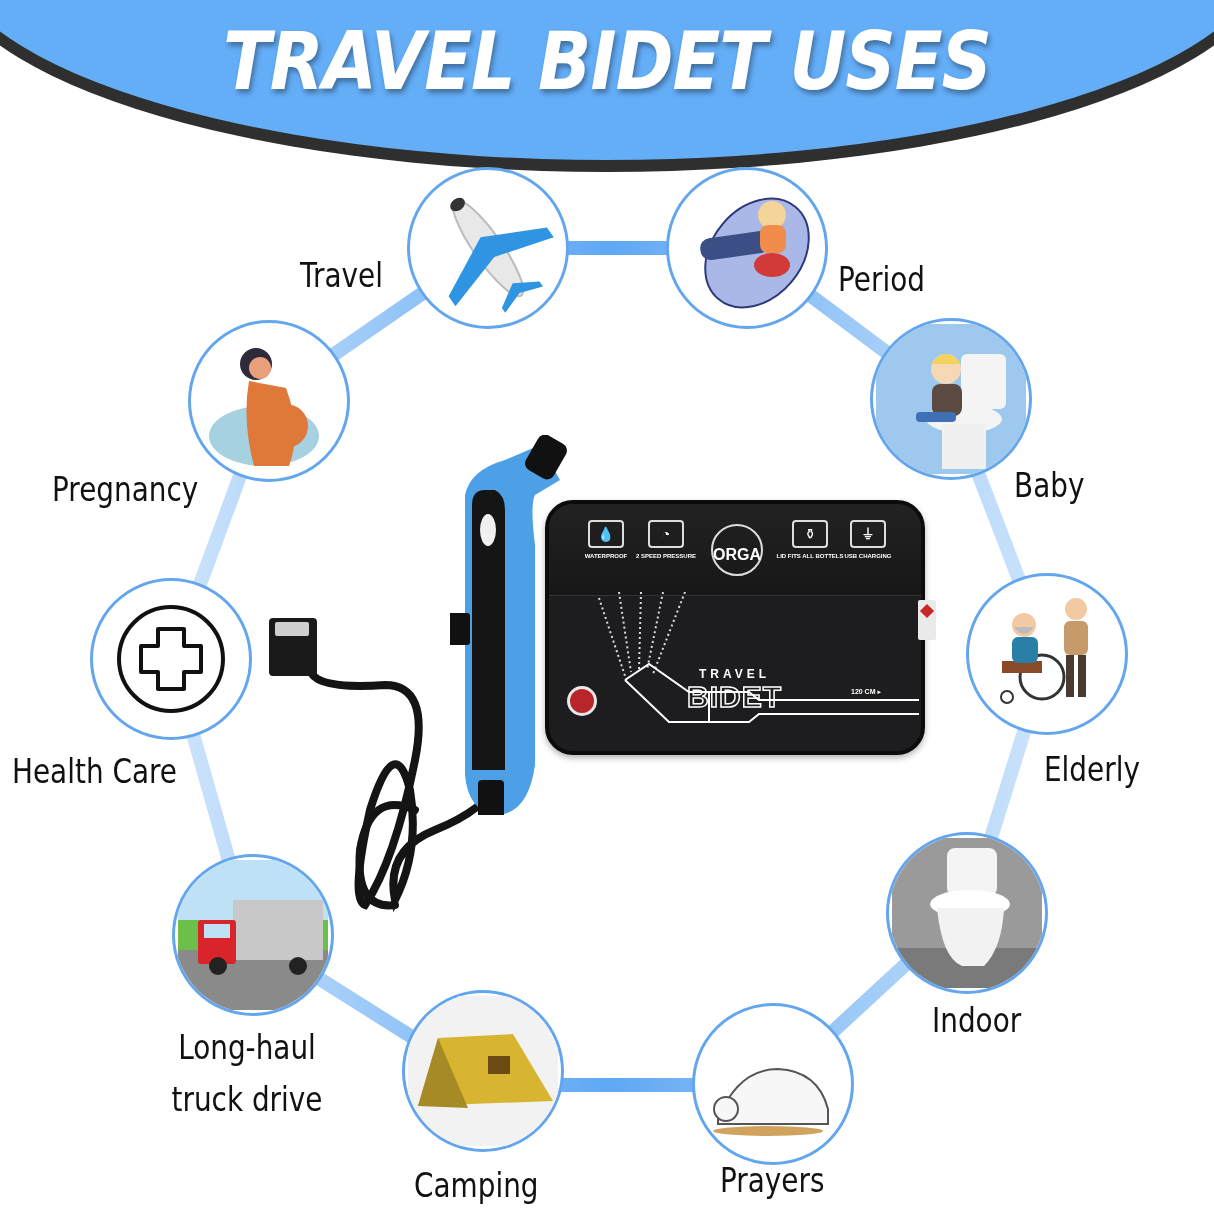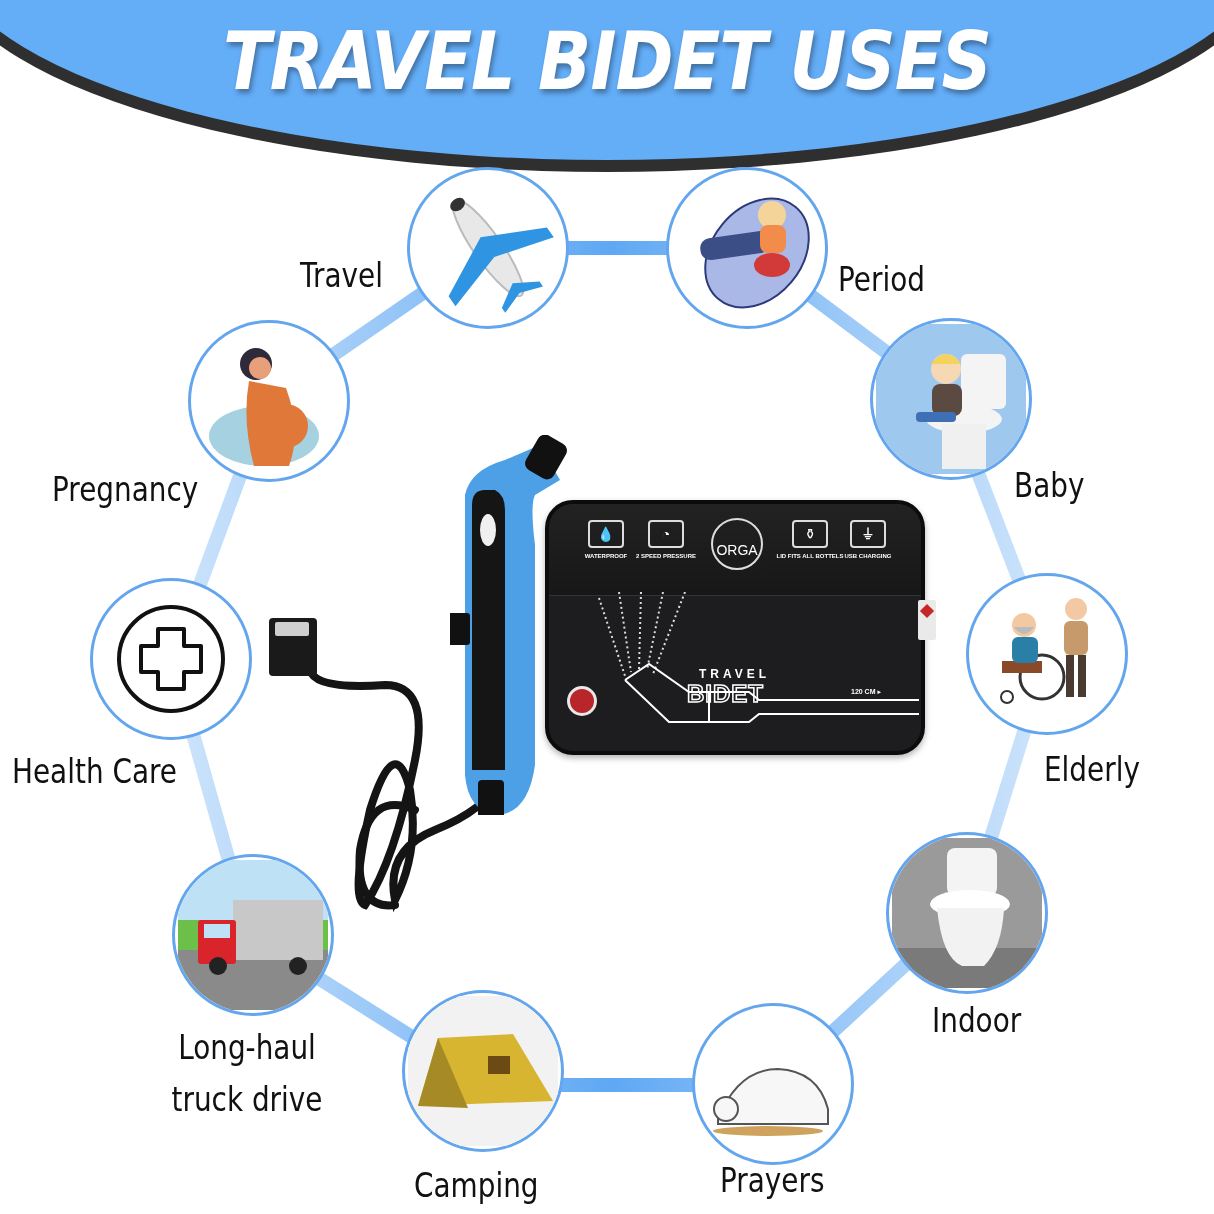--- a/index.html
+++ b/index.html
@@ -54,30 +54,30 @@
   }
   .feature {
     position: absolute; top: 16px; width: 70px; text-align: center; color: #fff;
     font-size: 6px; line-height: 8px; font-weight: bold;
   }
   .feature .box {
     width: 36px; height: 28px; margin: 0 auto 4px; border: 2px solid #ddd; border-radius: 4px;
     display: flex; align-items: center; justify-content: center; font-size: 14px;
   }
   .orga-logo {
-    position: absolute; left: 162px; top: 14px; width: 52px; height: 52px; border-radius: 50%;
-    border: 2px solid #ddd; color: #fff; font-size: 14px; font-weight: normal;
+    position: absolute; left: 162px; top: 20px; width: 52px; height: 52px; border-radius: 50%;
+    border: 2px solid #ddd; color: #fff; font-size: 16px; font-weight: bold;
     display: flex; align-items: flex-end; justify-content: center; padding-bottom: 10px;
   }
   .pouch-travel {
     position: absolute; left: 150px; top: 163px; color: #fff; font-size: 12px;
     font-weight: bold; letter-spacing: 4px;
   }
   .pouch-bidet {
-    position: absolute; left: 138px; top: 176px; color: transparent; font-size: 24px;
+    position: absolute; left: 138px; top: 176px; color: transparent; font-size: 30px;
     font-weight: bold; -webkit-text-stroke: 1.5px #ffffff; letter-spacing: 1px;
   }
   .pouch-length {
     position: absolute; left: 302px; top: 184px; color: #fff; font-size: 7px; font-weight: bold;
   }
   .quality-badge {
     position: absolute; left: 18px; top: 182px; width: 30px; height: 30px; border-radius: 50%;
     background: #b8262b; border: 3px solid #e8e8e8;
   }
   .canada-tag {

